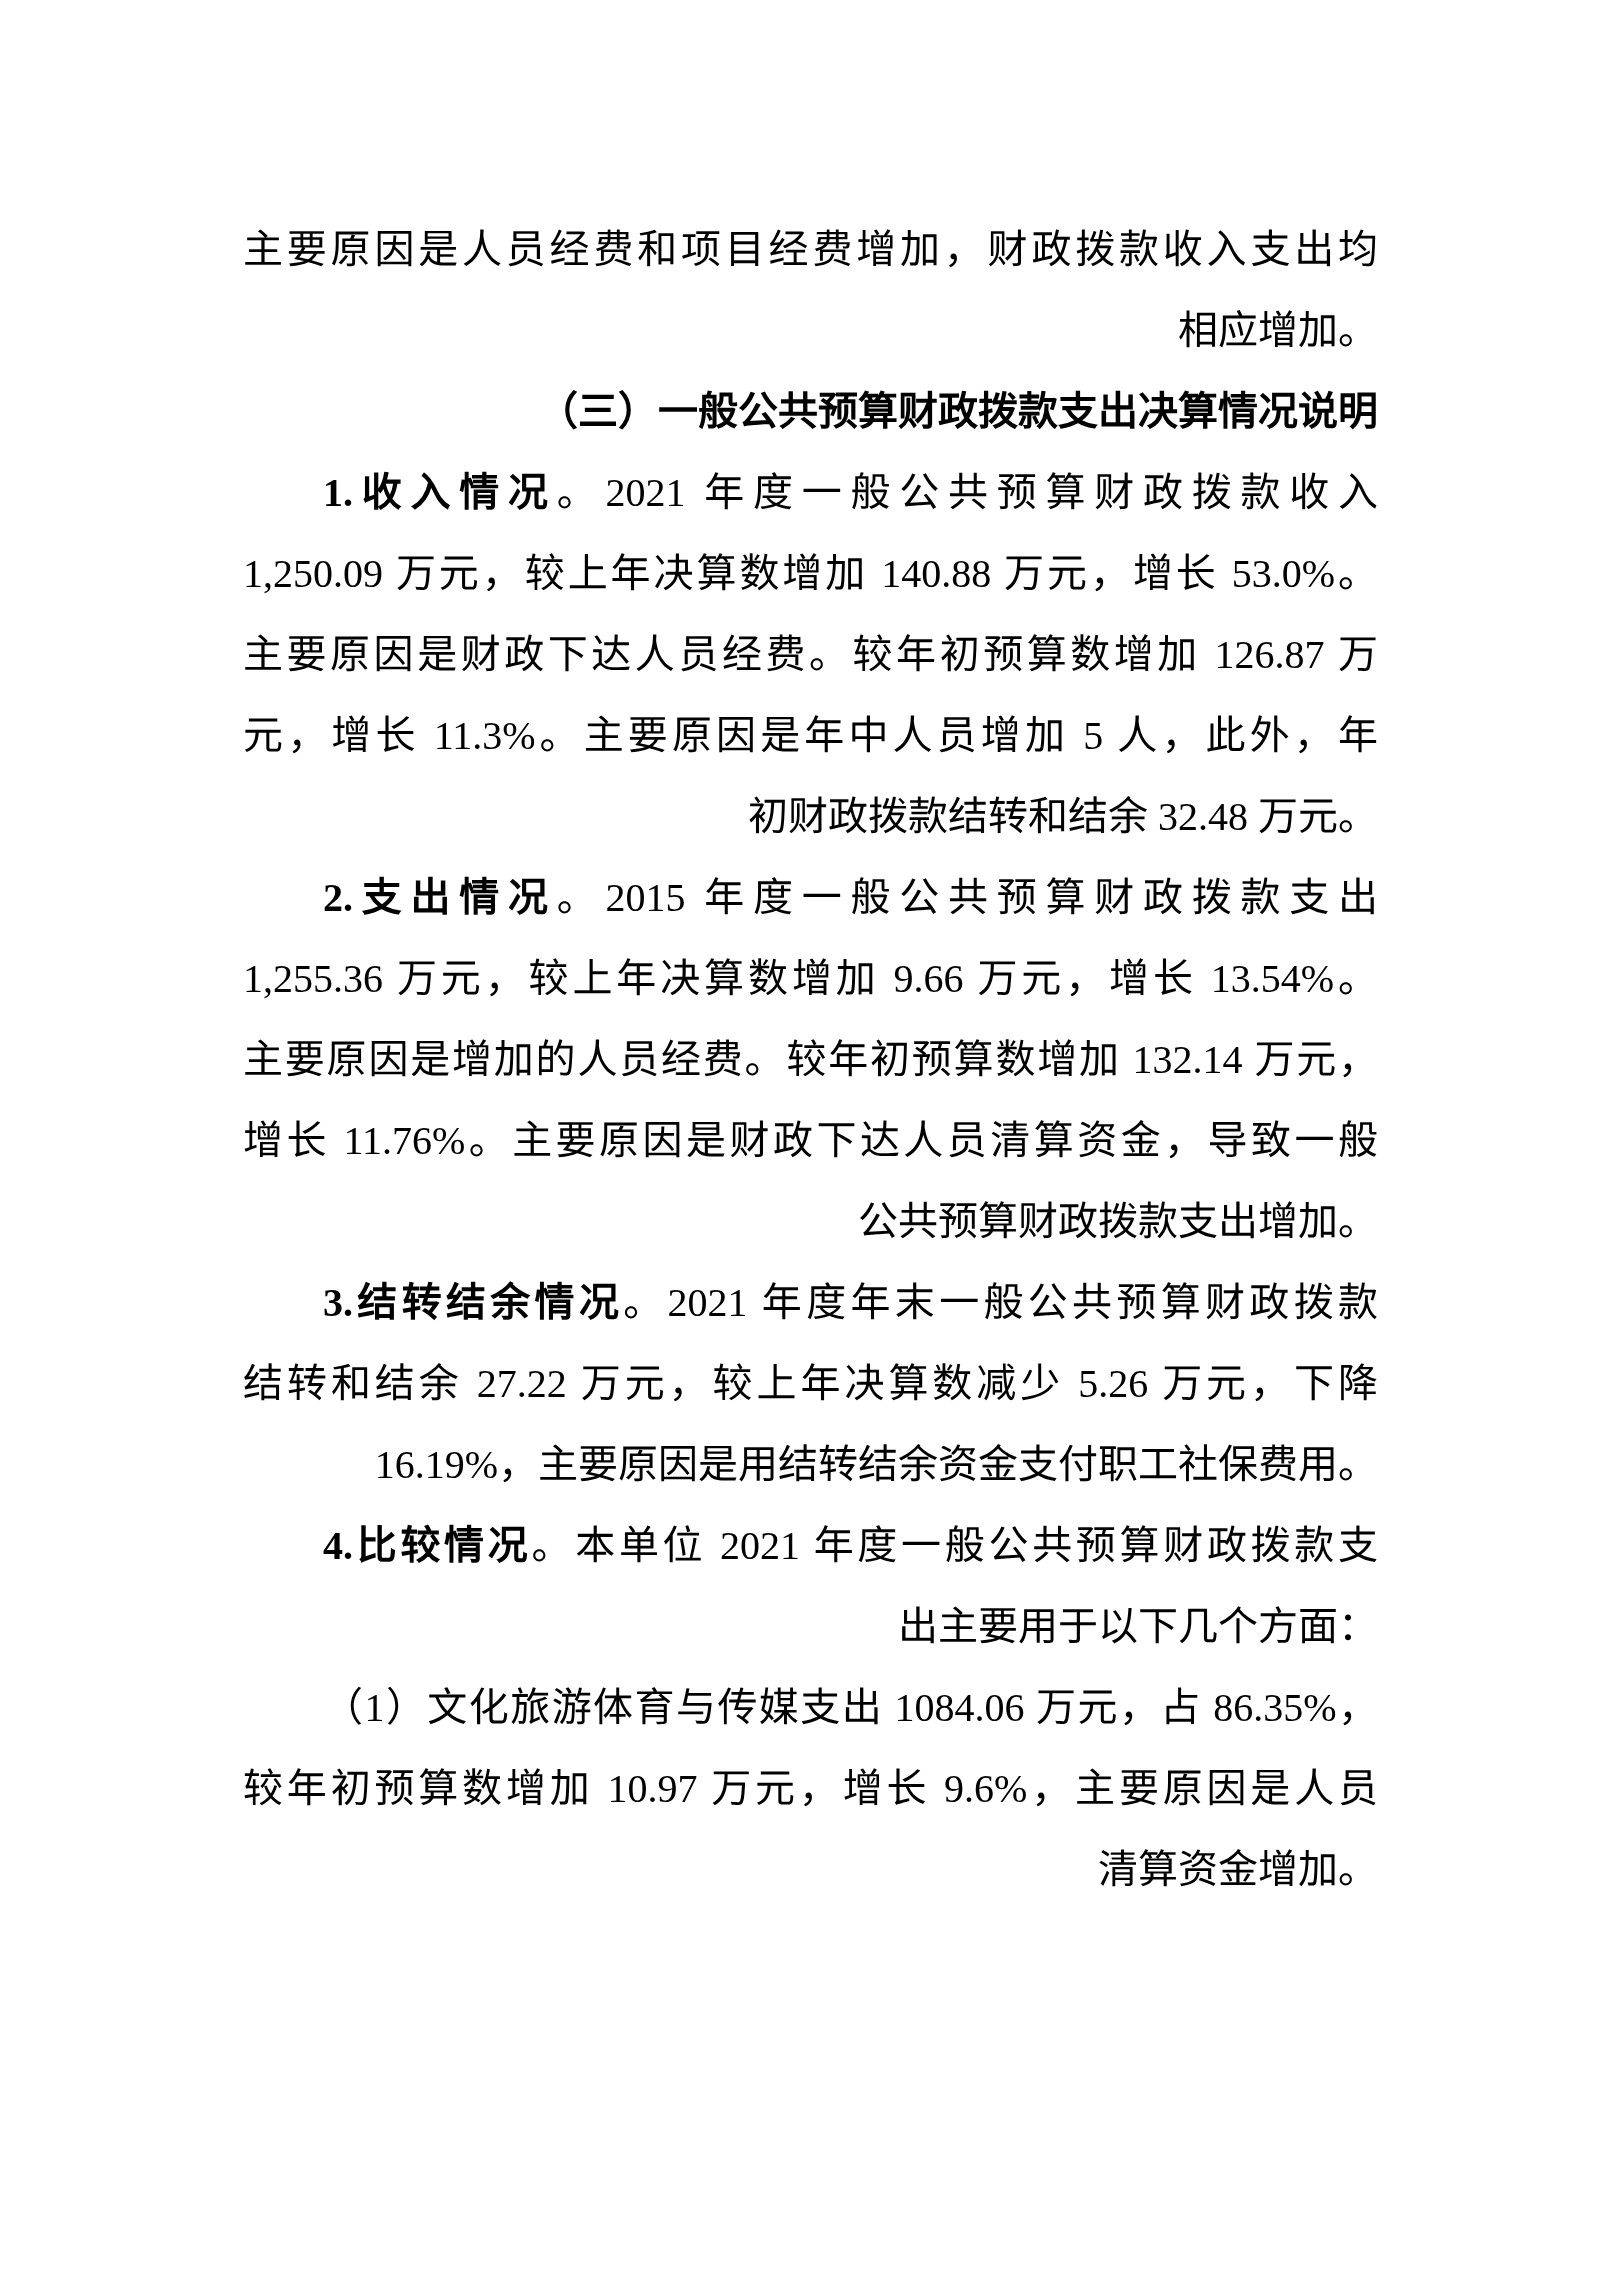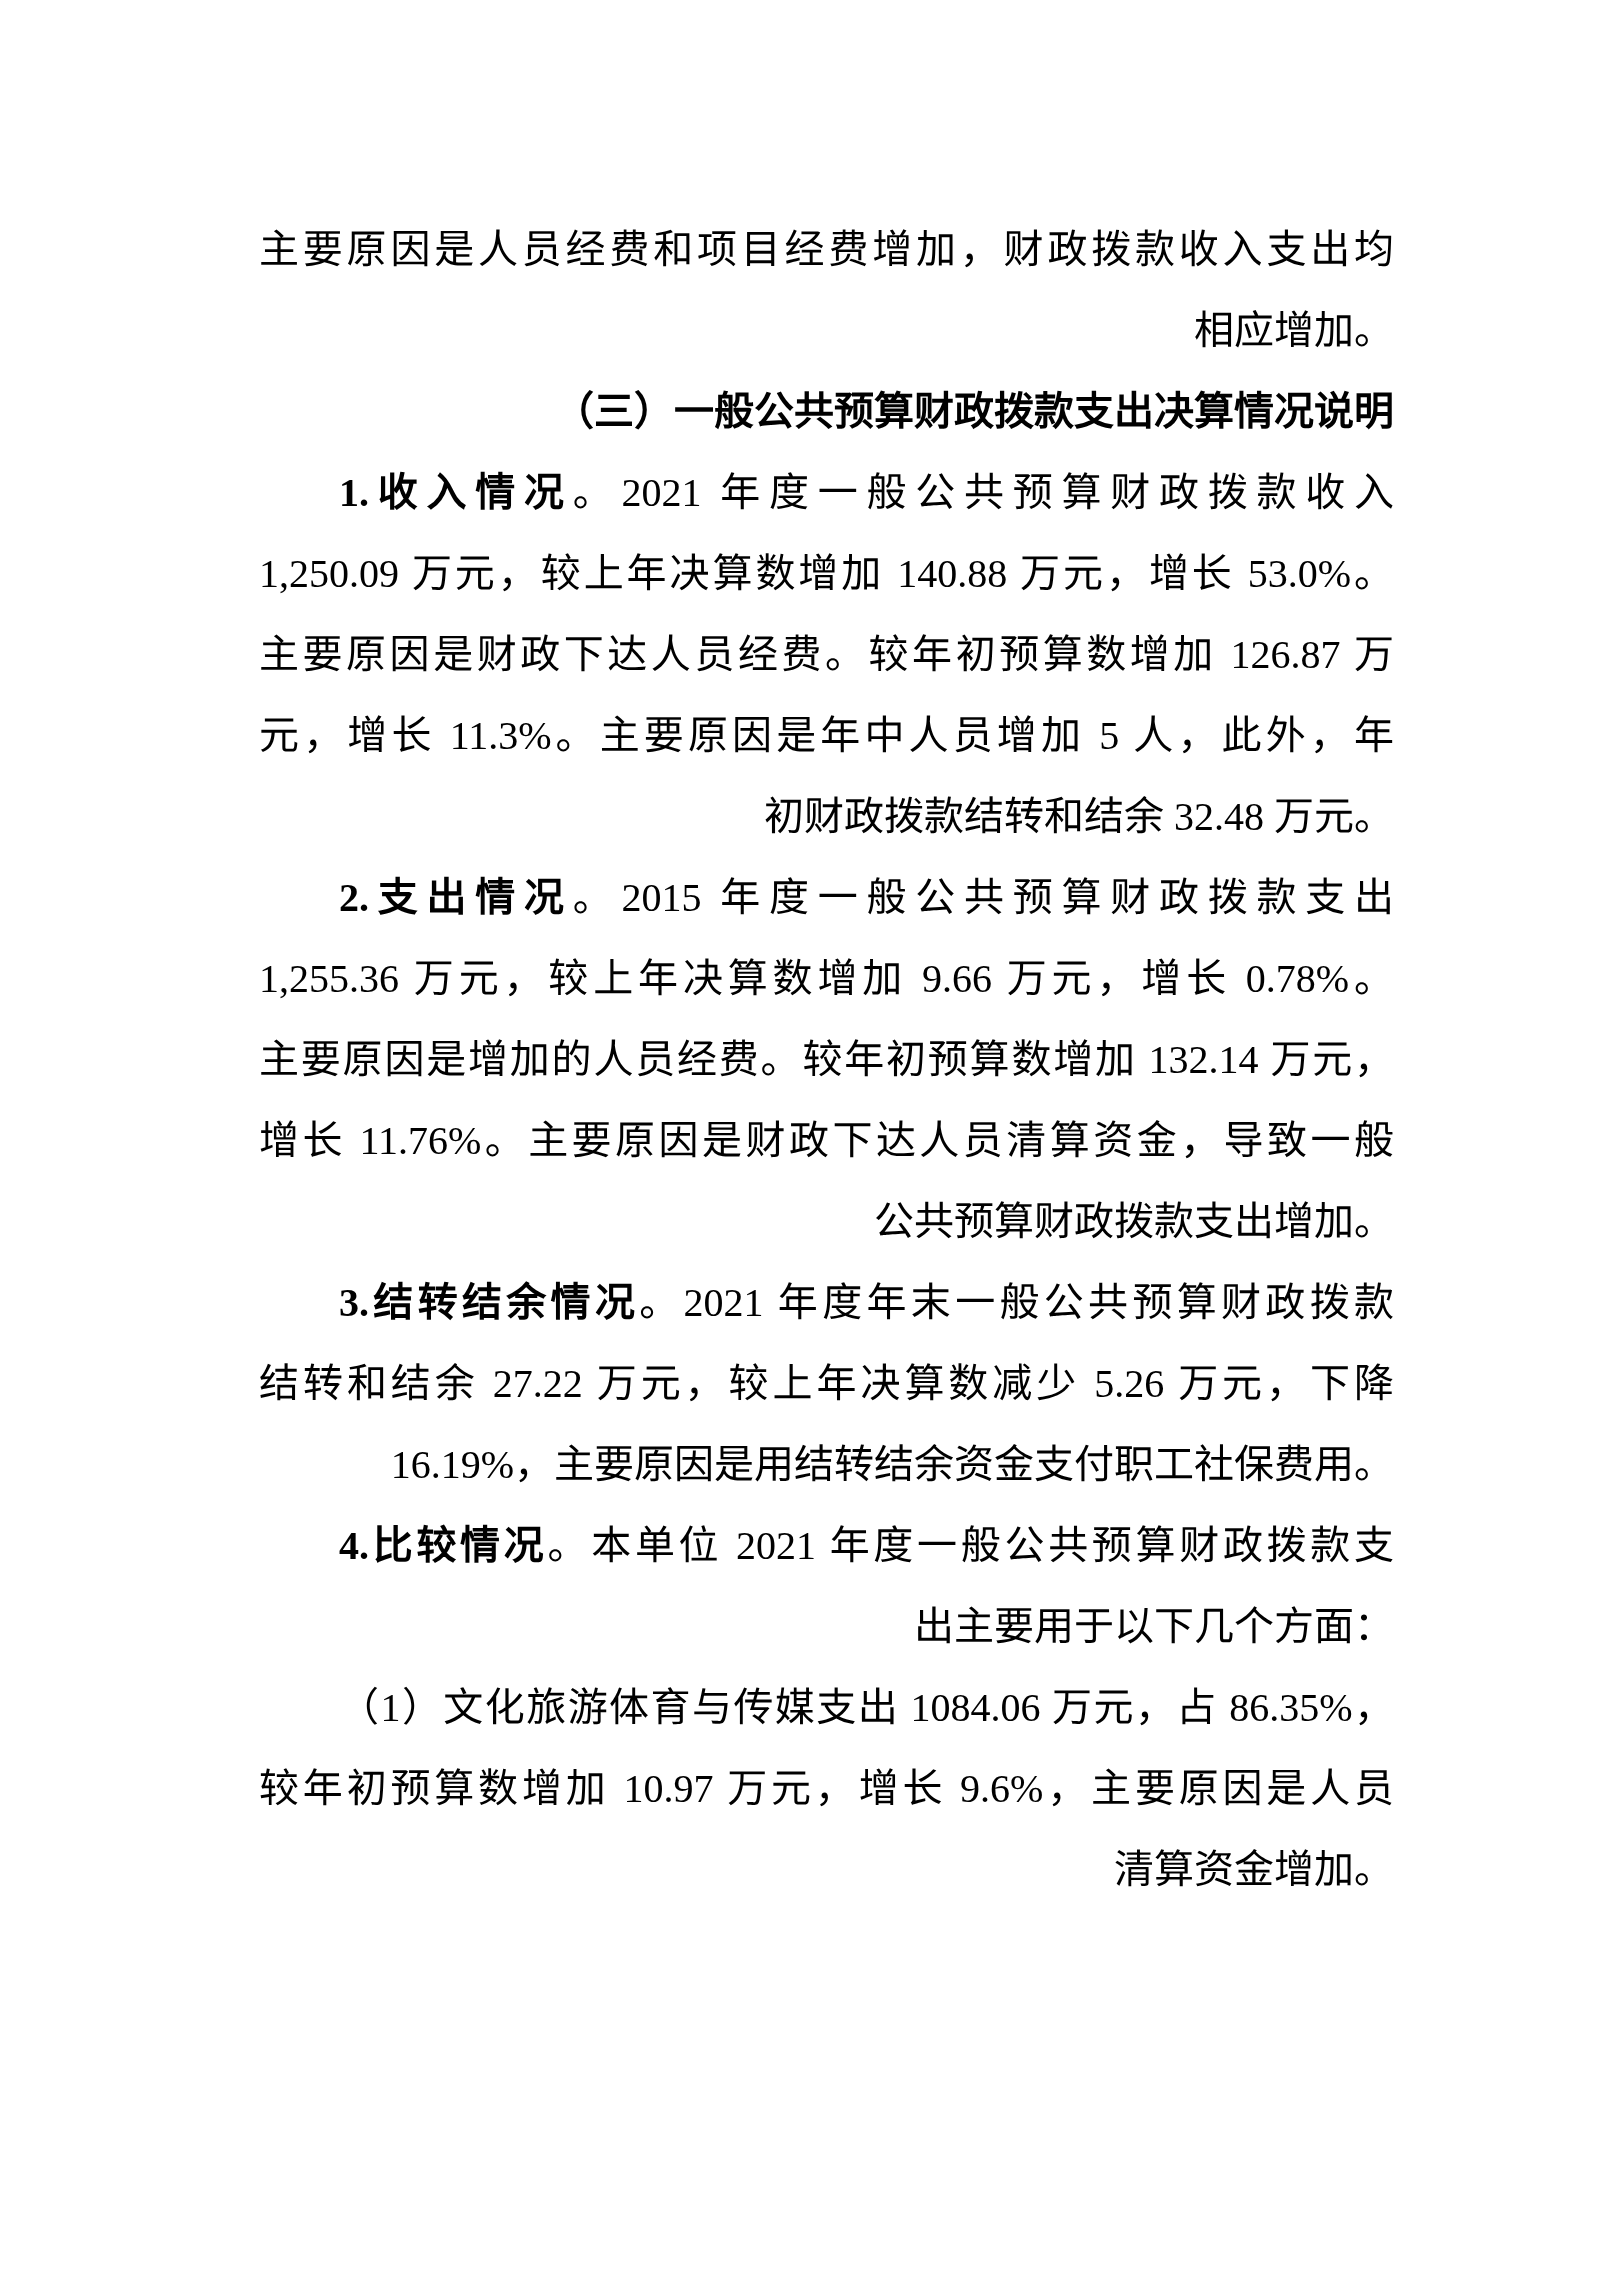--- a/index.html
+++ b/index.html
@@ -11,21 +11,21 @@
     position: relative;
     width: 1621px;
     height: 2293px;
     background: #ffffff;
     color: #000000;
     overflow: hidden;
     font-family: "Liberation Serif", "DejaVu Serif", serif;
   }
   .content {
     position: absolute;
-    left: 259px;
+    left: 243px;
     top: 209px;
     width: 1135px;
   }
   .line {
     font-size: 40px;
     line-height: 81px;
     height: 81px;
     white-space: normal;
     text-align: right;
     color: #000000;
@@ -48,21 +48,21 @@
   <div class="content" id="content">
       <div class="line j"><span class="seg">主要原因是人员经费和项目经费增加，财政拨款收入支出均</span></div>
       <div class="line"><span class="seg">相应增加。</span></div>
       <div class="line ind"><span class="seg b">（三）一般公共预算财政拨款支出决算情况说明</span></div>
       <div class="line j ind"><span class="seg b">1.收入情况</span><span class="seg">。2021 年度一般公共预算财政拨款收入</span></div>
       <div class="line j"><span class="seg">1,250.09 万元，较上年决算数增加 140.88 万元，增长 53.0%。</span></div>
       <div class="line j"><span class="seg">主要原因是财政下达人员经费。较年初预算数增加 126.87 万</span></div>
       <div class="line j"><span class="seg">元，增长 11.3%。主要原因是年中人员增加 5 人，此外，年</span></div>
       <div class="line"><span class="seg">初财政拨款结转和结余 32.48 万元。</span></div>
       <div class="line j ind"><span class="seg b">2.支出情况</span><span class="seg">。2015 年度一般公共预算财政拨款支出</span></div>
-      <div class="line j"><span class="seg">1,255.36 万元，较上年决算数增加 9.66 万元，增长 0.78%。</span></div>
+      <div class="line j"><span class="seg">1,255.36 万元，较上年决算数增加 9.66 万元，增长 13.54%。</span></div>
       <div class="line j"><span class="seg">主要原因是增加的人员经费。较年初预算数增加 132.14 万元，</span></div>
       <div class="line j"><span class="seg">增长 11.76%。主要原因是财政下达人员清算资金，导致一般</span></div>
       <div class="line"><span class="seg">公共预算财政拨款支出增加。</span></div>
       <div class="line j ind"><span class="seg b">3.结转结余情况</span><span class="seg">。2021 年度年末一般公共预算财政拨款</span></div>
       <div class="line j"><span class="seg">结转和结余 27.22 万元，较上年决算数减少 5.26 万元，下降</span></div>
       <div class="line"><span class="seg">16.19%，主要原因是用结转结余资金支付职工社保费用。</span></div>
       <div class="line j ind"><span class="seg b">4.比较情况</span><span class="seg">。本单位 2021 年度一般公共预算财政拨款支</span></div>
       <div class="line"><span class="seg">出主要用于以下几个方面：</span></div>
       <div class="line j ind"><span class="seg">（1）文化旅游体育与传媒支出 1084.06 万元，占 86.35%，</span></div>
       <div class="line j"><span class="seg">较年初预算数增加 10.97 万元，增长 9.6%，主要原因是人员</span></div>

